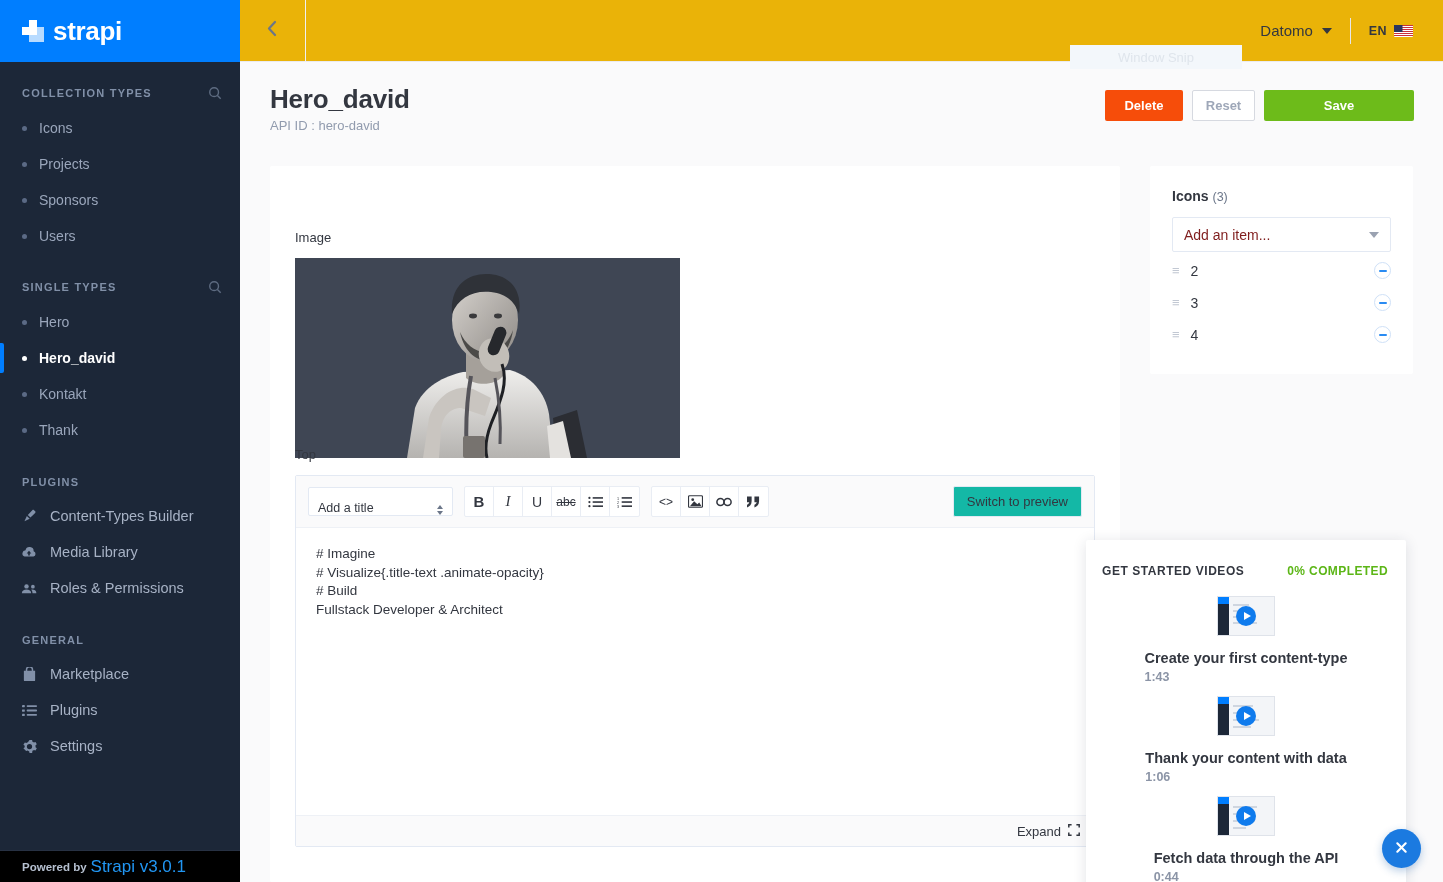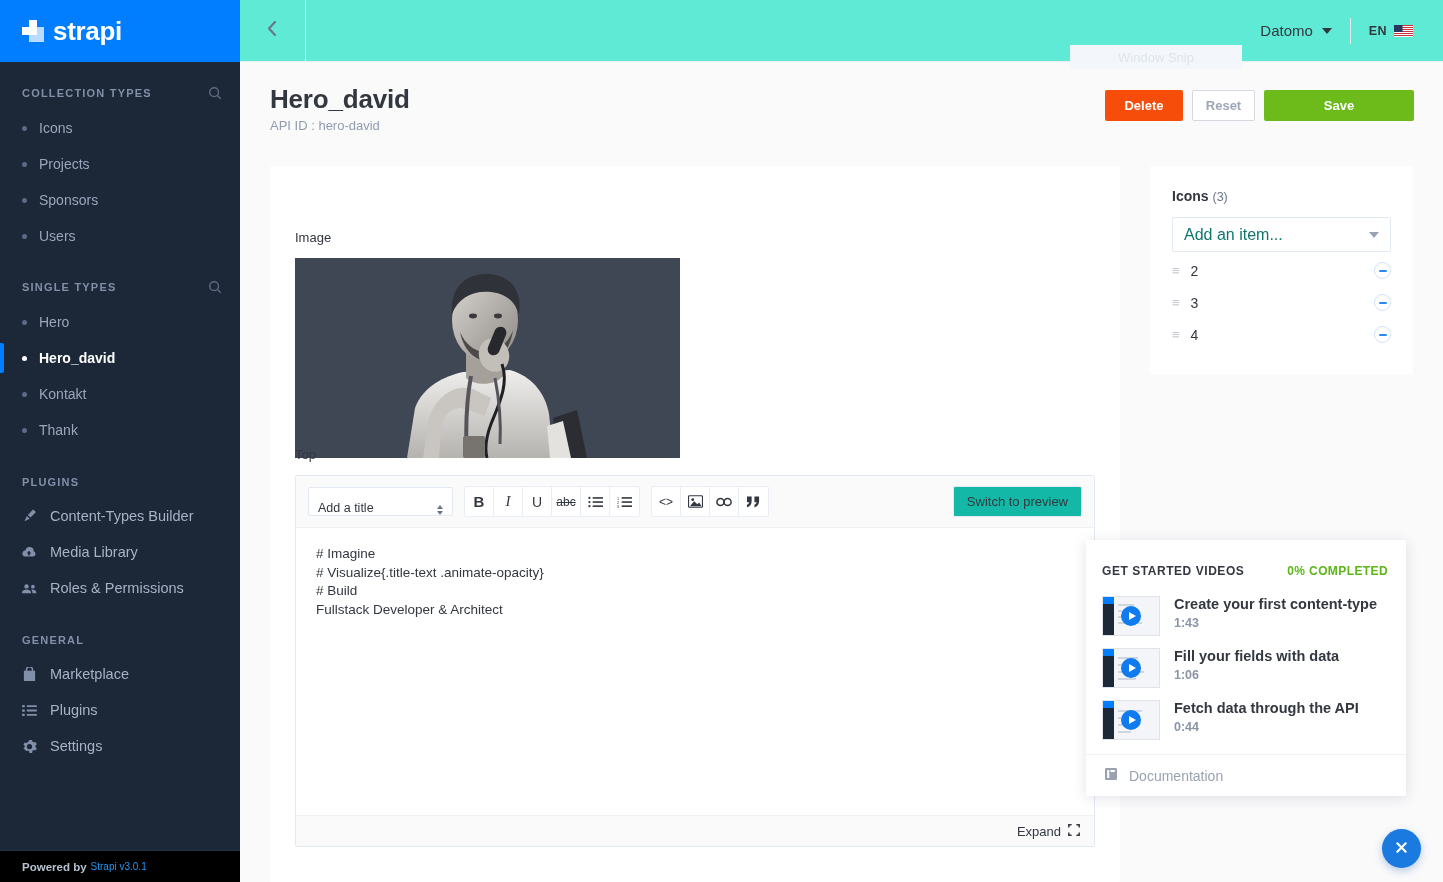--- a/index.html
+++ b/index.html
@@ -59,25 +59,25 @@
   .nav-item.icon-item .ico {
     width:18px; display:flex; align-items:center; justify-content:center;
     color:#8190a8; flex:none;
   }
   .nav-item.icon-item .lbl { color:#a7b2c5; font-size:14.5px; }
   #powered {
     height:32px; border-top:1px solid #2b3purple; display:flex; align-items:center;
     padding-left:22px; background:#000000; border-top:1px solid #273143;
   }
   #powered .t { color:#b6c0d0; font-size:11.5px; font-weight:700; }
-  #powered .v { color:#2196f3; font-size:10px; margin-left:4px; font-weight:400; }
+  #powered .v { color:#2196f3; font-size:17px; margin-left:4px; font-weight:400; }
 
   
   #topbar {
-    position:absolute; left:240px; top:0; right:0; height:62px; background:#5eead4;
+    position:absolute; left:240px; top:0; right:0; height:62px; background:#eab308;
     border-bottom:1px solid #ebebf0; display:flex; align-items:center;
   }
   #backbtn {
     width:66px; height:62px; display:flex; align-items:center; justify-content:center;
     cursor:pointer; border-right:1px solid #f0f0f4;
   }
   #topbar .spacer { flex:1; }
   #userbox {
     display:flex; align-items:center; gap:9px; cursor:pointer; padding-right:18px;
   }
@@ -168,21 +168,21 @@
   .card { background:#fff; border-radius:2px; }
   #iconscard { padding:22px 22px 26px 22px; }
   #iconscard .hd { font-size:14px; color:#333740; }
   #iconscard .hd b { font-weight:700; }
   #iconscard .hd span { color:#6b7689; font-size:12.5px; }
   #additem {
     margin-top:13px; height:35px; border:1px solid #e3e9f3; border-radius:2px;
     display:flex; align-items:center; justify-content:space-between; padding:0 11px;
     cursor:pointer;
   }
-  #additem .ph { font-size:16px; color:#0f766e; }
+  #additem .ph { font-size:14px; color:#7f1d1d; }
   .dncaret { width:0;height:0;border-left:5.5px solid transparent;border-right:5.5px solid transparent;border-top:6px solid #9aa2b1; }
   .icorow {
     height:27px; display:flex; align-items:center; gap:11px; margin-top:5px;
   }
   .drag { color:#c2c8d3; font-size:13px; cursor:grab; line-height:1; }
   .icorow .nm { font-size:14px; color:#333740; flex:1; }
   .minus {
     width:17px; height:17px; border-radius:50%; border:1px solid #cfe1f7;
     display:flex; align-items:center; justify-content:center; cursor:pointer;
   }
@@ -196,21 +196,21 @@
   .viewrow .vi { width:15px; display:flex; align-items:center; justify-content:center; color:#333740; }
 
   
   #videos {
     position:absolute; left:1086px; top:540px; width:320px; background:#fff;
     border-radius:2px; box-shadow:0 2px 14px rgba(30,40,60,.13);
   }
   #vhead { display:flex; align-items:center; justify-content:space-between; padding:24px 18px 12px 16px; }
   #vhead .t { font-size:12px; font-weight:700; color:#333740; letter-spacing:.55px; }
   #vhead .pc { font-size:12px; font-weight:700; color:#5cb617; letter-spacing:.4px; }
-  .vrow { display:flex; gap:14px; padding:6px 16px 6px 16px; cursor:pointer; }
+  .vrow { display:flex; align-items:center; gap:14px; padding:6px 16px 6px 16px; cursor:pointer;flex-direction:column; }
   .vthumb { width:58px; height:40px; flex:none; position:relative; background:#fff; border:1px solid #dfe3ea; overflow:hidden; }
   .vthumb .side { position:absolute; left:0; top:0; bottom:0; width:11px; background:#1c2738; }
   .vthumb .blue { position:absolute; left:0; top:0; width:11px; height:7px; background:#007eff; }
   .vthumb .body { position:absolute; left:11px; top:0; right:0; bottom:0; background:#f3f5f8; }
   .vthumb .ln { position:absolute; height:2px; background:#cfd6e0; }
   .vthumb .play {
     position:absolute; left:50%; top:50%; transform:translate(-50%,-50%);
     width:20px; height:20px; border-radius:50%; background:#0f7bed;
     display:flex; align-items:center; justify-content:center;
   }
@@ -622,21 +622,21 @@
         <span class="body"></span>
       <span class="ln" style="left:15px;top:8px;width:20px"></span>
       <span class="ln" style="left:15px;top:15px;width:14px"></span>
       <span class="ln" style="left:15px;top:22px;width:26px"></span>
       <span class="ln" style="left:15px;top:29px;width:18px"></span>
       <span class="play">
           <i></i>
         </span>
     </span>
     <span class="vtxt">
-      <span class="vt" style="display:block">Fill your fields with data</span>
+      <span class="vt" style="display:block">Thank your content with data</span>
       <span class="vd" style="display:block">1:06</span>
     </span>
   </div>
 
   <div class="vrow">
     <span class="vthumb">
       <span class="side"></span>
         <span class="blue"></span>
         <span class="body"></span>
       <span class="ln" style="left:15px;top:9px;width:24px"></span>

